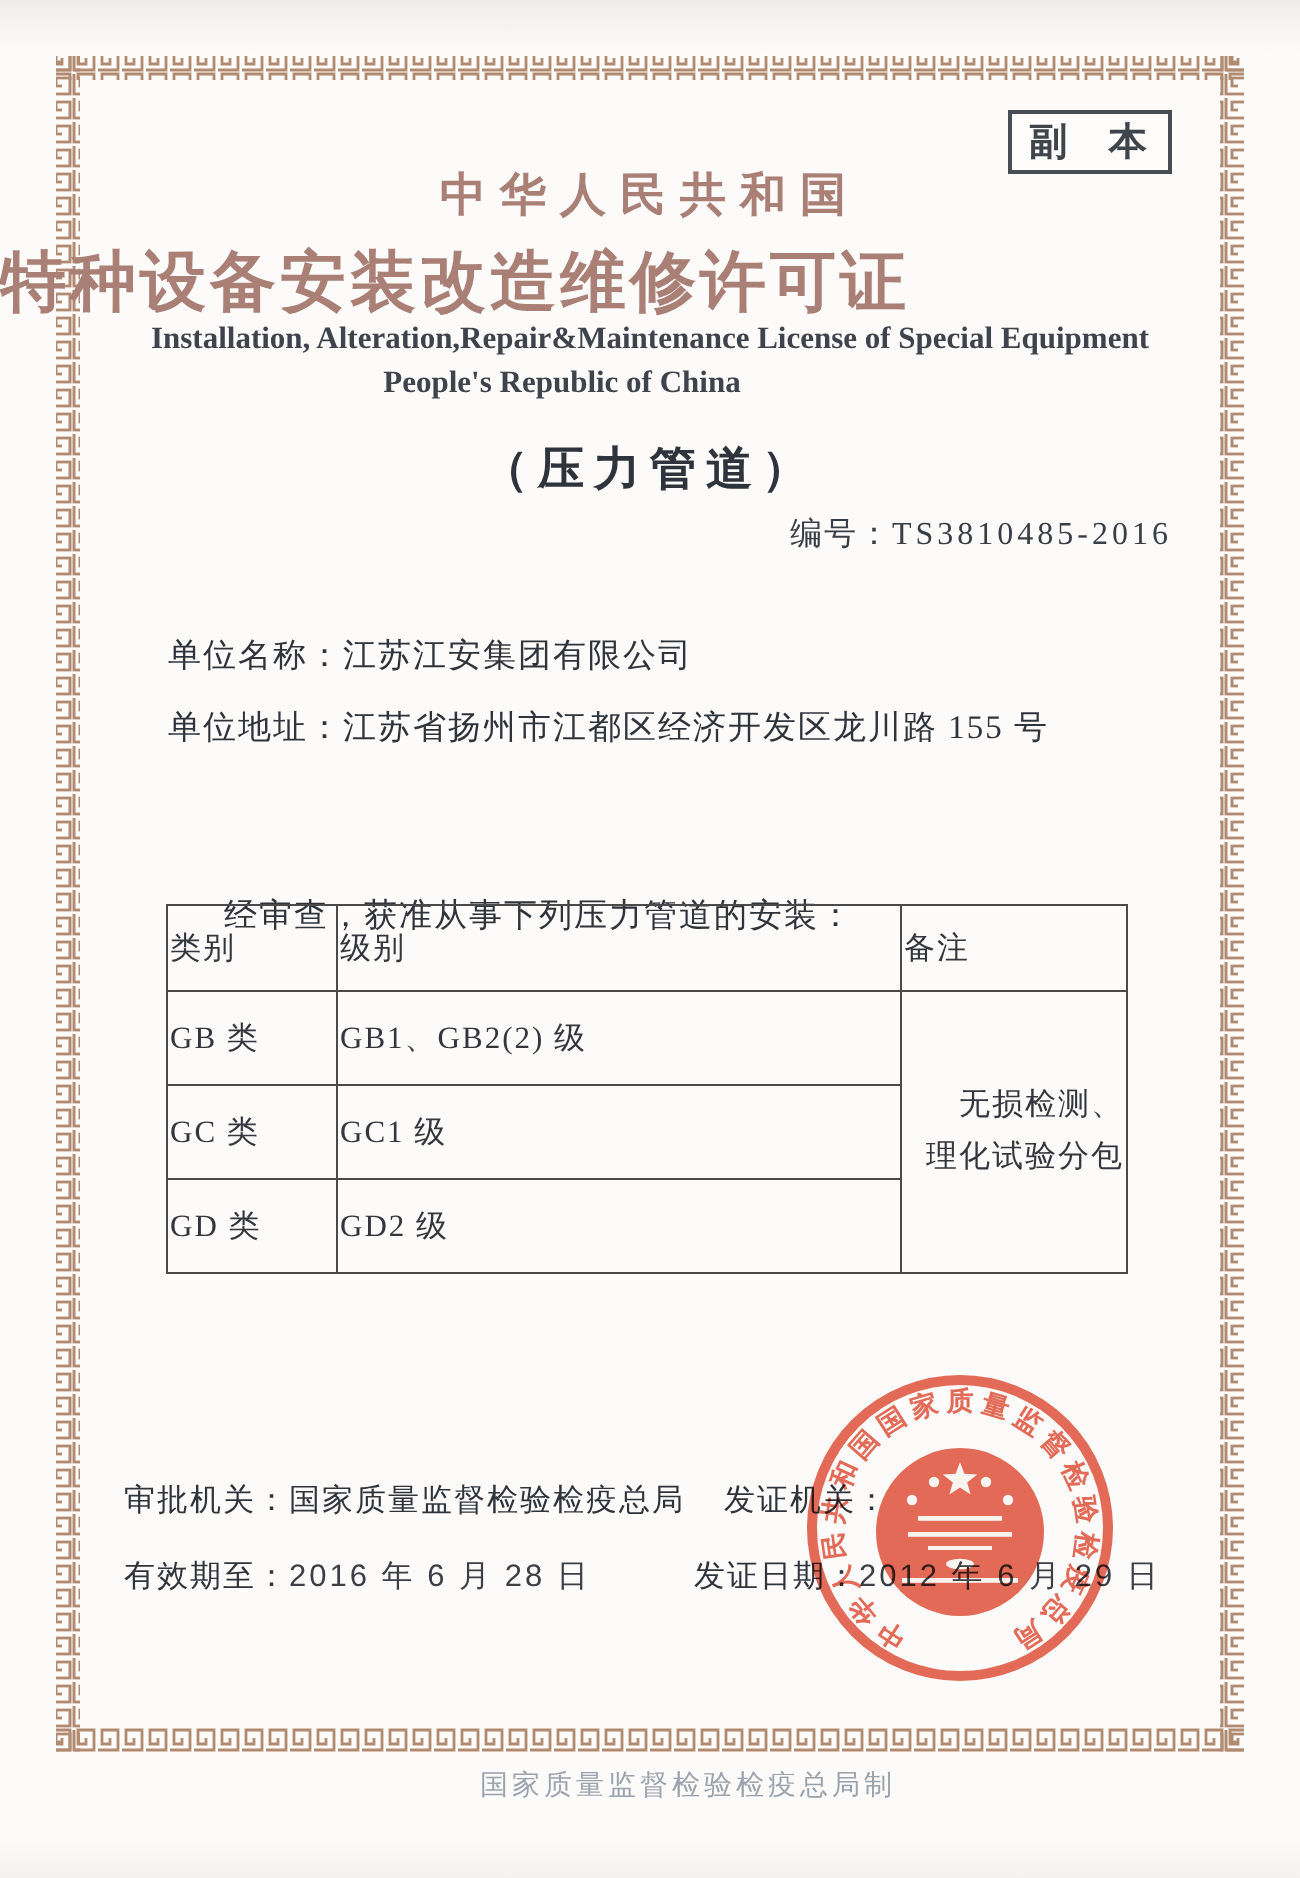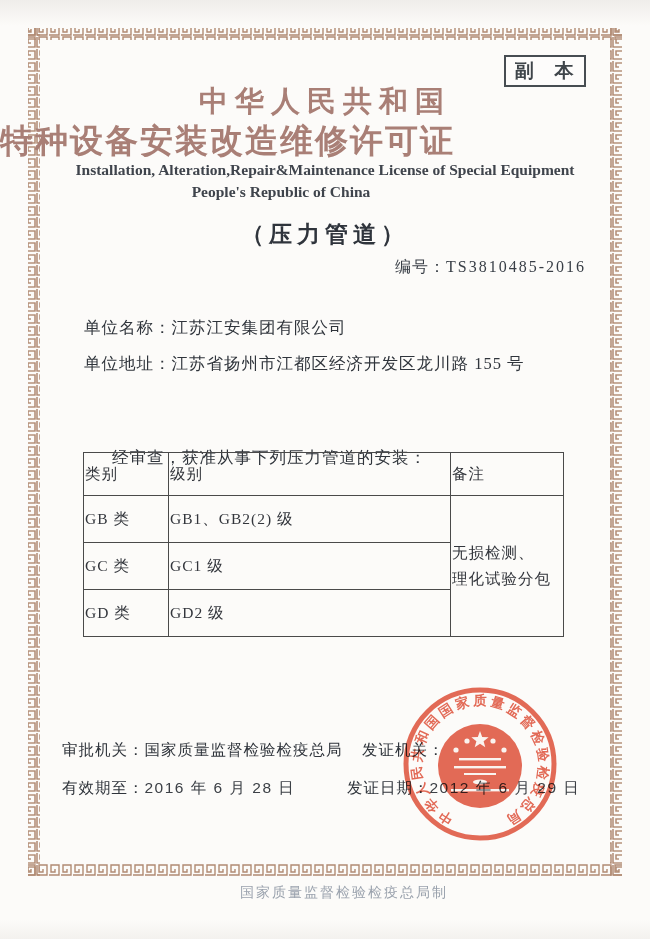--- a/index.html
+++ b/index.html
@@ -17,21 +17,21 @@
   .abs{position:absolute;}
   #dup-box{
     left:504px;top:55px;width:72px;height:28px;
     border:2px solid #474d52;color:#3f454a;
     font-size:19px;font-weight:bold;letter-spacing:8px;
     display:flex;align-items:center;justify-content:center;
     padding-left:6px;background:rgba(255,255,255,.3);
   }
   #title-cn-1{
     left:0;top:82px;width:650px;text-align:center;
-    font-size:29px;font-weight:bold;letter-spacing:7px;color:#a97f76;
+    font-size:23px;font-weight:bold;letter-spacing:7px;color:#a97f76;
   }
   #title-cn-2{
     left:0;top:119px;width:650px;text-align:left;
     font-size:33px;font-weight:bold;letter-spacing:2px;color:#a97f76;
   }
   #title-en-1{
     left:0;top:161px;width:650px;text-align:center;
     font-size:15.5px;font-weight:bold;color:#3f444c;
   }
   #title-en-2{
@@ -55,21 +55,21 @@
     border-collapse:collapse;table-layout:fixed;
     font-size:15.5px;color:#33363c;
   }
   #license-table td{
     border:1.6px solid #4a4a4a;text-align:left;vertical-align:middle;
     letter-spacing:1px;
   }
   #license-table tr.hdr td{height:40px;font-weight:normal;}
   #license-table tr.row td{height:44px;}
   #license-table td.remark{
-    text-align:left;line-height:1.65;letter-spacing:1px;
+    text-align:right;line-height:1.65;letter-spacing:1px;
   }
   .bl-line{font-size:15.5px;color:#2f343b;letter-spacing:1px;}
   #approve-line{left:62px;top:740px;text-align:right;}
   #valid-line{left:62px;top:778px;}
   #issue-org-line{left:362px;top:740px;}
   #issue-date-line{left:347px;top:778px;}
   .date-val{font-family:"Liberation Sans","DejaVu Sans",sans-serif;color:#3c4046;letter-spacing:1.5px;}
   #footer-text{
     left:0;top:884px;width:650px;text-align:center;
     font-size:14px;color:#9aa2ad;letter-spacing:2px;padding-left:19px;

